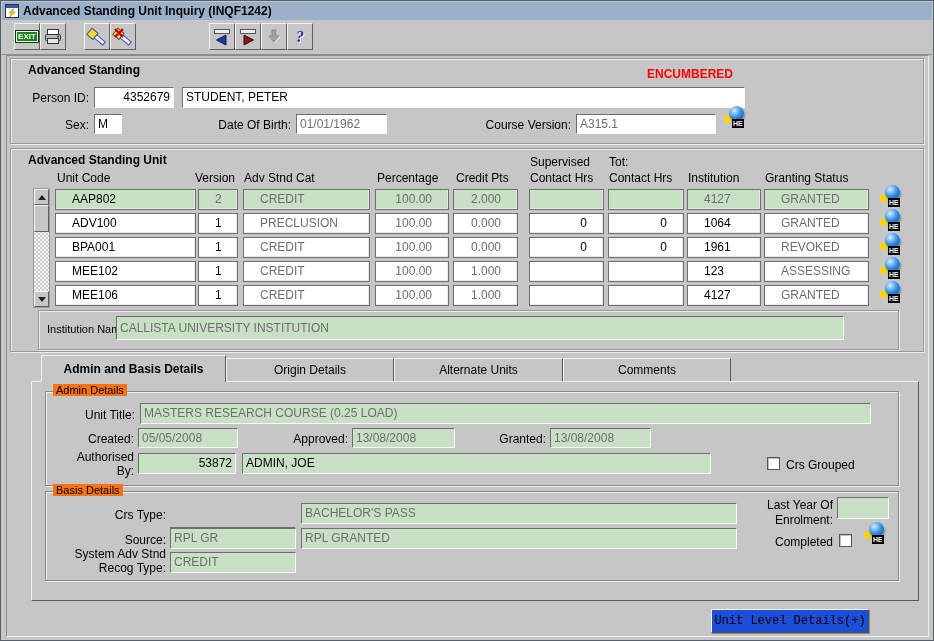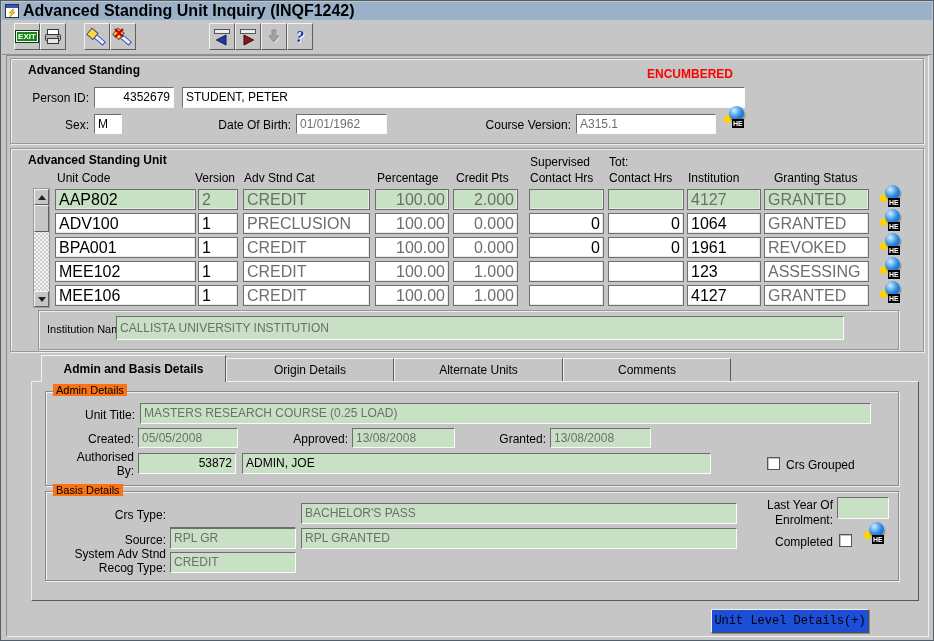--- a/index.html
+++ b/index.html
@@ -2,21 +2,21 @@
 <html><head>
 <meta charset="utf-8">
 <style>
   html,body{margin:0;padding:0;background:#6b6b6b;}
   #window{position:relative;width:934px;height:641px;background:#c6c6c6;
     font-family:"Liberation Sans",sans-serif;font-size:12px;color:#000;
     border:1px solid #52606e;box-sizing:border-box;overflow:hidden;}
   
   .titlebar{position:absolute;left:1px;top:1px;width:930px;height:18px;background:#9ab1c9;
     display:flex;align-items:center;gap:4px;padding-left:3px;box-sizing:border-box;}
-  .titletext{font-weight:bold;font-size:16px;color:#000;white-space:nowrap;}
+  .titletext{font-weight:bold;font-size:12px;color:#000;white-space:nowrap;}
   
   .toolbar{position:absolute;left:1px;top:19px;width:930px;height:34px;background:#c6c6c6;
     border-bottom:1px solid #8f8f8f;}
   .tbtn{position:absolute;top:3px;width:26px;height:27px;background:#c6c6c6;
     border-top:1px solid #f2f2f2;border-left:1px solid #f2f2f2;
     border-right:1px solid #5f5f5f;border-bottom:1px solid #5f5f5f;
     display:flex;align-items:center;justify-content:center;box-sizing:border-box;}
   .exit-badge{background:#158615;color:#fff;font-size:8px;font-weight:bold;
     padding:1px 2px;border:1px solid #063f06;box-shadow:inset 0 0 0 1px #fff;line-height:9px;}
   
@@ -33,21 +33,21 @@
   
   .lbl{position:absolute;white-space:nowrap;font-size:12px;color:#000;}
   .lbl.r{text-align:right;}
   .sect{font-weight:bold;}
   .fld{position:absolute;background:#fff;height:21px;box-sizing:border-box;
     border-top:1px solid #6e6e6e;border-left:1px solid #6e6e6e;
     border-bottom:1px solid #fafafa;border-right:1px solid #fafafa;
     padding:0 3px;line-height:19px;overflow:hidden;white-space:nowrap;font-size:12px;}
   .cell{position:absolute;background:#fff;height:21px;box-sizing:border-box;
     border:1px solid #6e6e6e;box-shadow:inset -1px -1px 0 #e9e9e9;
-    padding:0 3px;line-height:19px;overflow:hidden;white-space:nowrap;font-size:16px;}
+    padding:0 16px;line-height:19px;overflow:hidden;white-space:nowrap;font-size:12px;}
   .green{background:#c8e0c4;}
   .dim{color:#6e6e6e;}
   .rt{text-align:right;}
   .encumbered{position:absolute;color:#ff0000;font-weight:bold;font-size:12px;}
   
   .c-unit{left:54px;width:141px;}  .c-ver{left:197px;width:40px;}
   .c-cat{left:242px;width:127px;}  .c-pct{left:374px;width:74px;text-align:right;}
   .c-cr{left:452px;width:65px;text-align:right;} .c-sup{left:528px;width:75px;text-align:right;}
   .c-tot{left:607px;width:76px;text-align:right;} .c-inst{left:686px;width:74px;}
   .c-st{left:763px;width:105px;}
@@ -196,21 +196,21 @@
   <span class="lbl" style="left:56px;top:170px;">Unit Code</span>
   <span class="lbl" style="left:194px;top:170px;">Version</span>
   <span class="lbl" style="left:243px;top:170px;">Adv Stnd Cat</span>
   <span class="lbl" style="left:376px;top:170px;">Percentage</span>
   <span class="lbl" style="left:455px;top:170px;">Credit Pts</span>
   <span class="lbl" style="left:529px;top:154px;">Supervised</span>
   <span class="lbl" style="left:529px;top:170px;">Contact Hrs</span>
   <span class="lbl" style="left:608px;top:154px;">Tot:</span>
   <span class="lbl" style="left:608px;top:170px;">Contact Hrs</span>
   <span class="lbl" style="left:687px;top:170px;">Institution</span>
-  <span class="lbl" style="left:764px;top:170px;margin-left:9px;">Granting Status</span>
+  <span class="lbl" style="left:764px;top:170px;">Granting Status</span>
 
   <div class="scrollbar">
     <div class="sb-btn" style="top:0;">
         <span class="tri-up"></span>
       </div>
     <div class="sb-thumb"></div>
     <div class="sb-btn" style="bottom:0;">
         <span class="tri-dn"></span>
       </div>
   </div>

